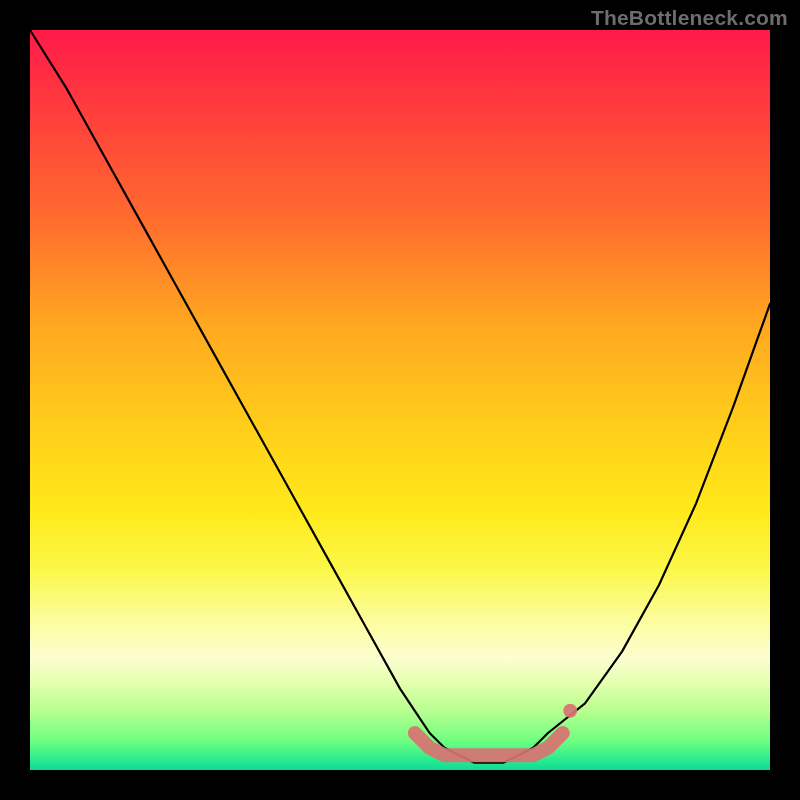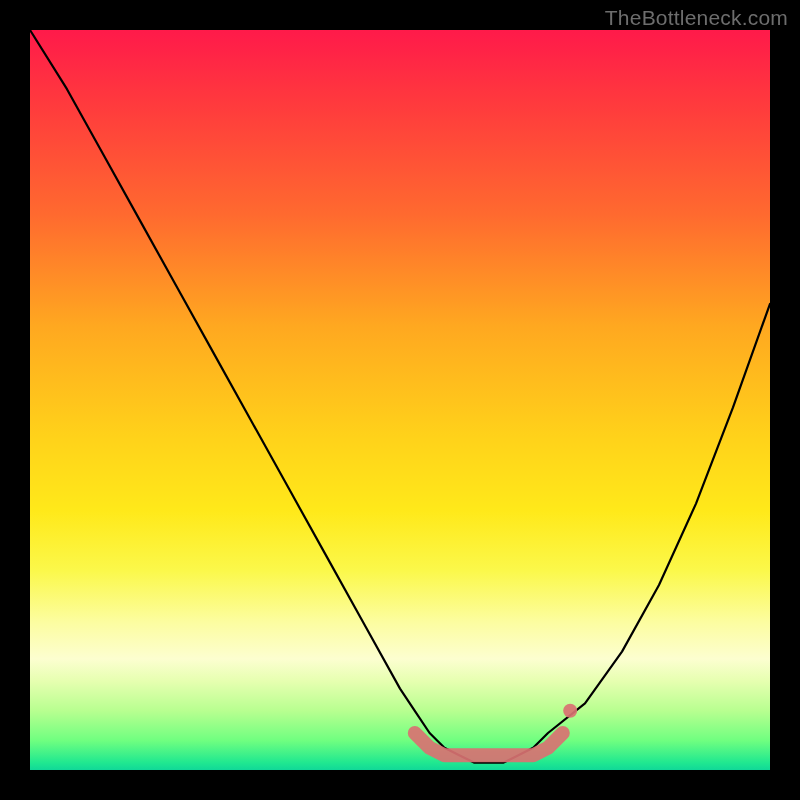--- a/index.html
+++ b/index.html
@@ -43,21 +43,21 @@
       #20e890 99%,
       #10d898 100%
     );
   }
   .watermark {
     position: absolute;
     top: 6px;
     right: 12px;
     color: #6d6d6d;
     font-size: 21px;
-    font-weight: 400;
+    font-weight: 700;
     letter-spacing: 0.2px;
   }
   svg.overlay {
     position: absolute;
     left: 30px;
     top: 30px;
     width: 740px;
     height: 740px;
     overflow: visible;
   }

